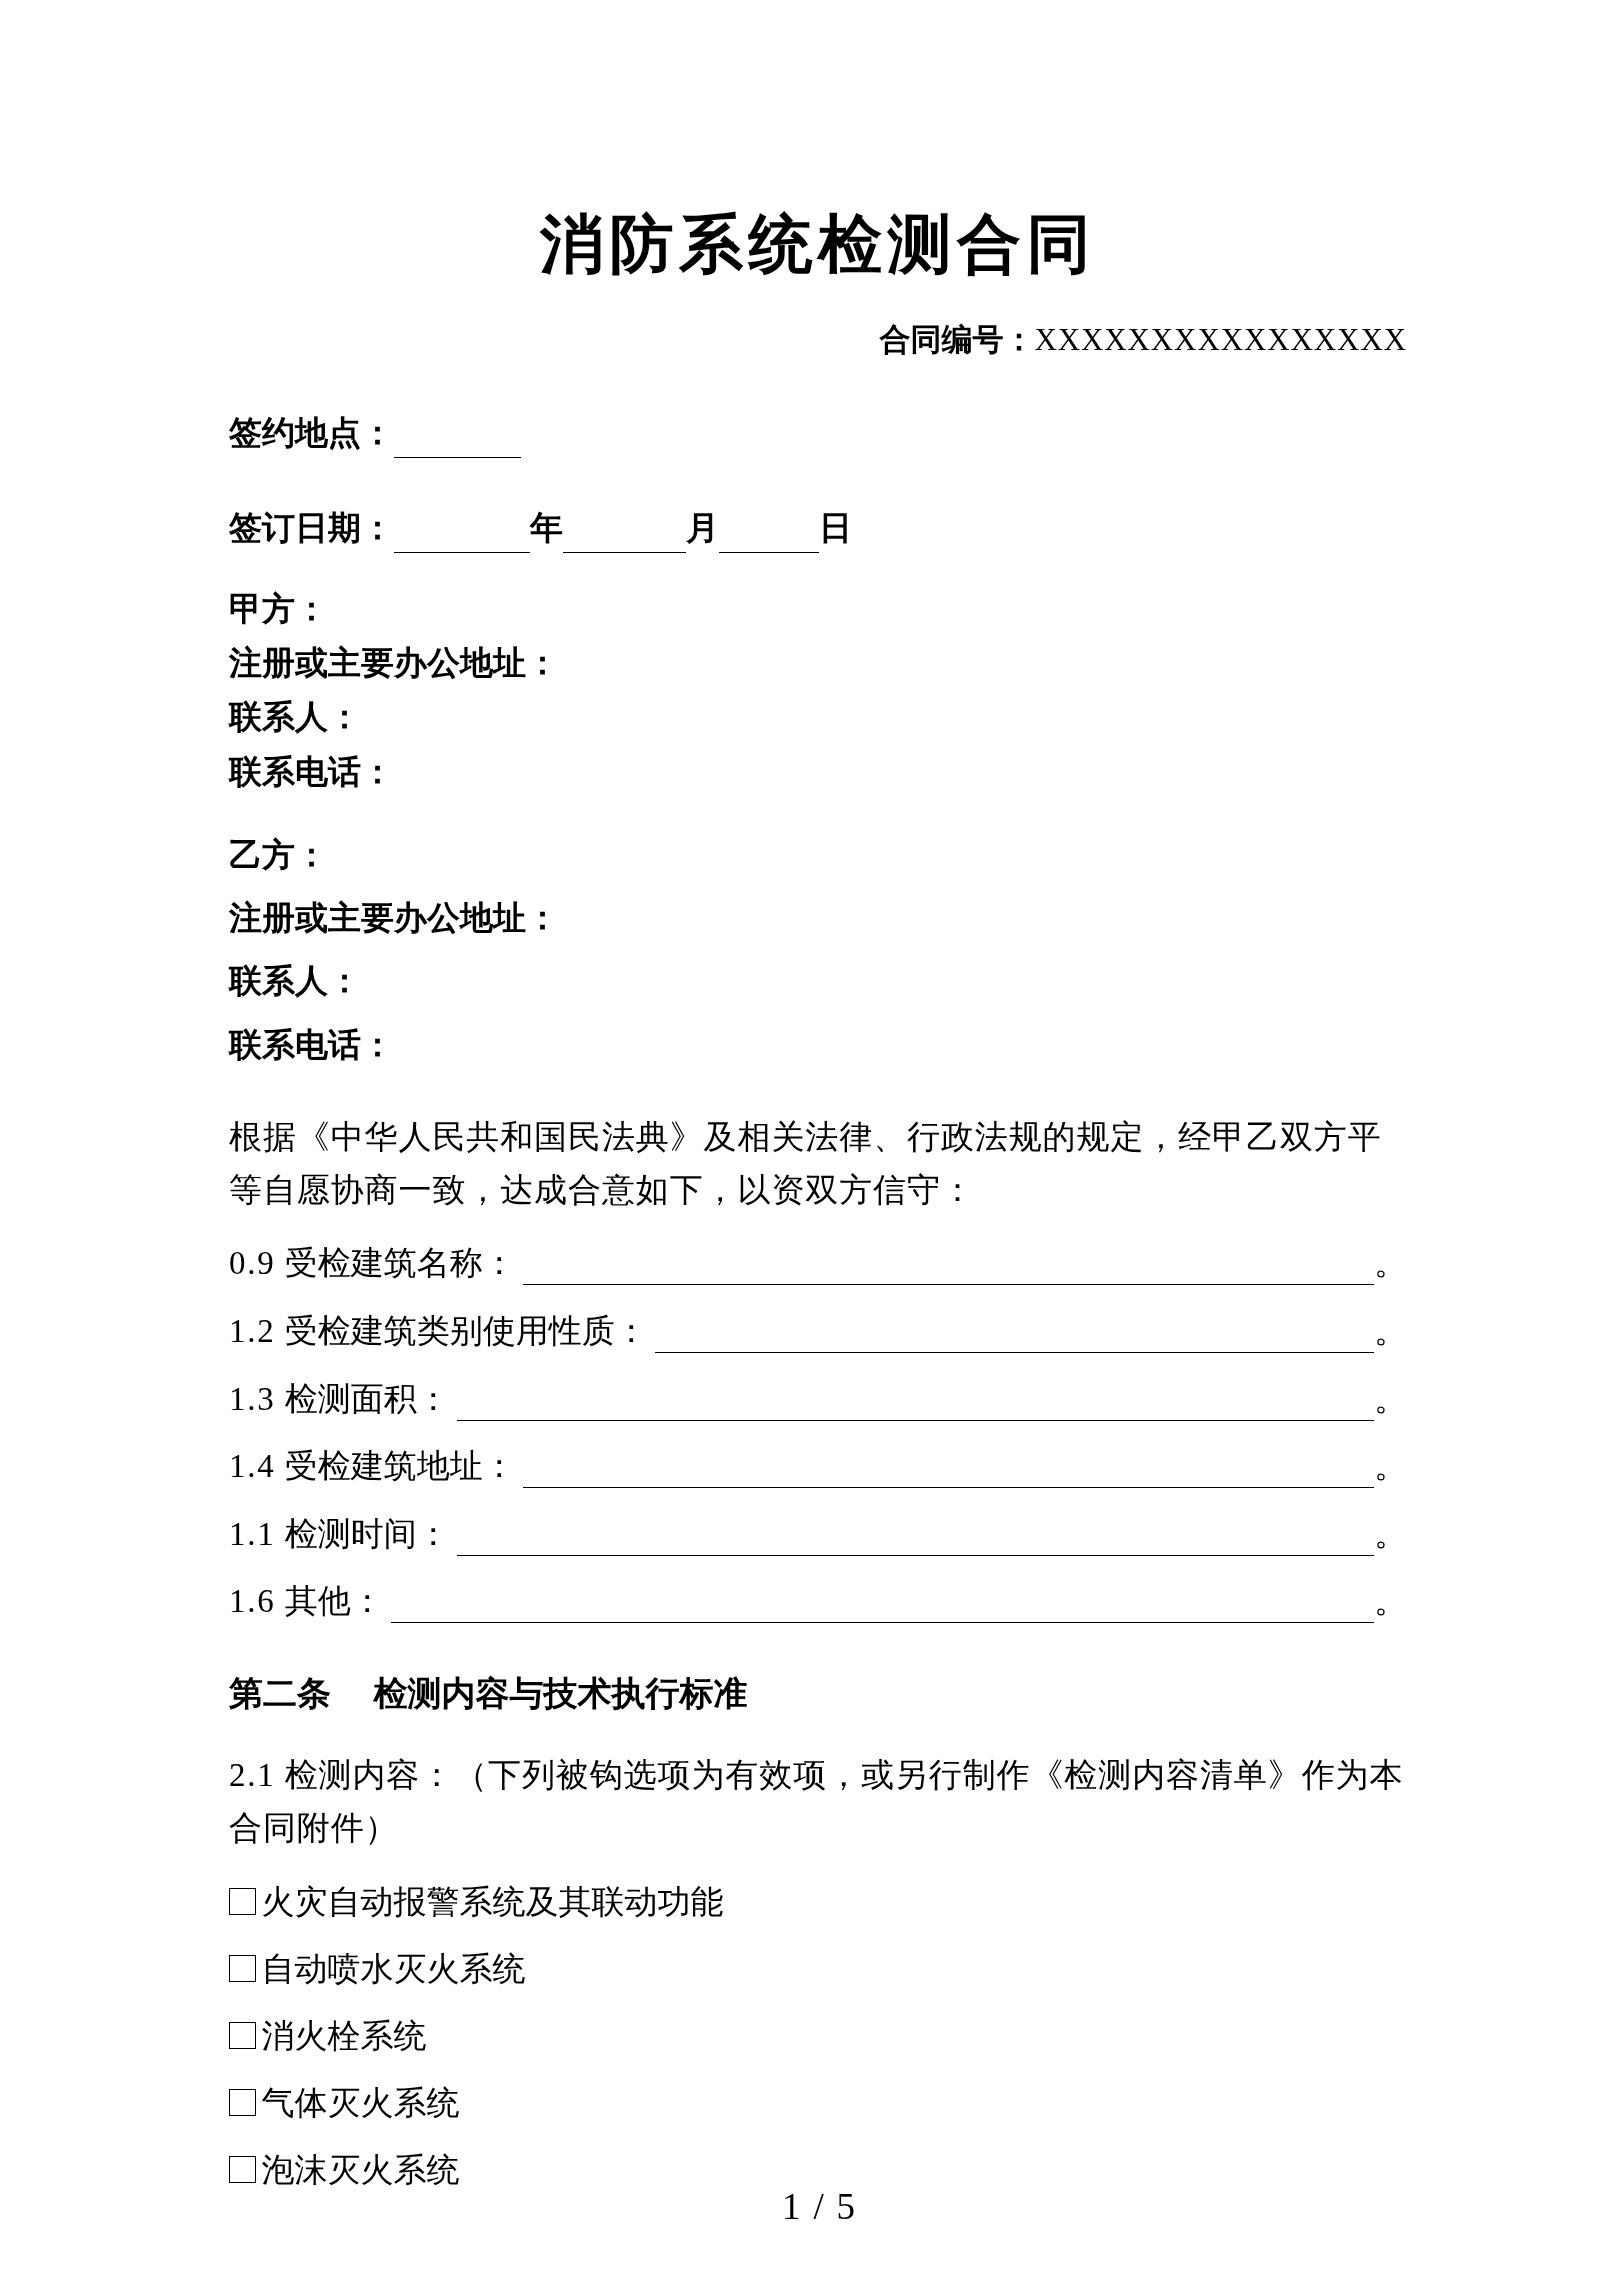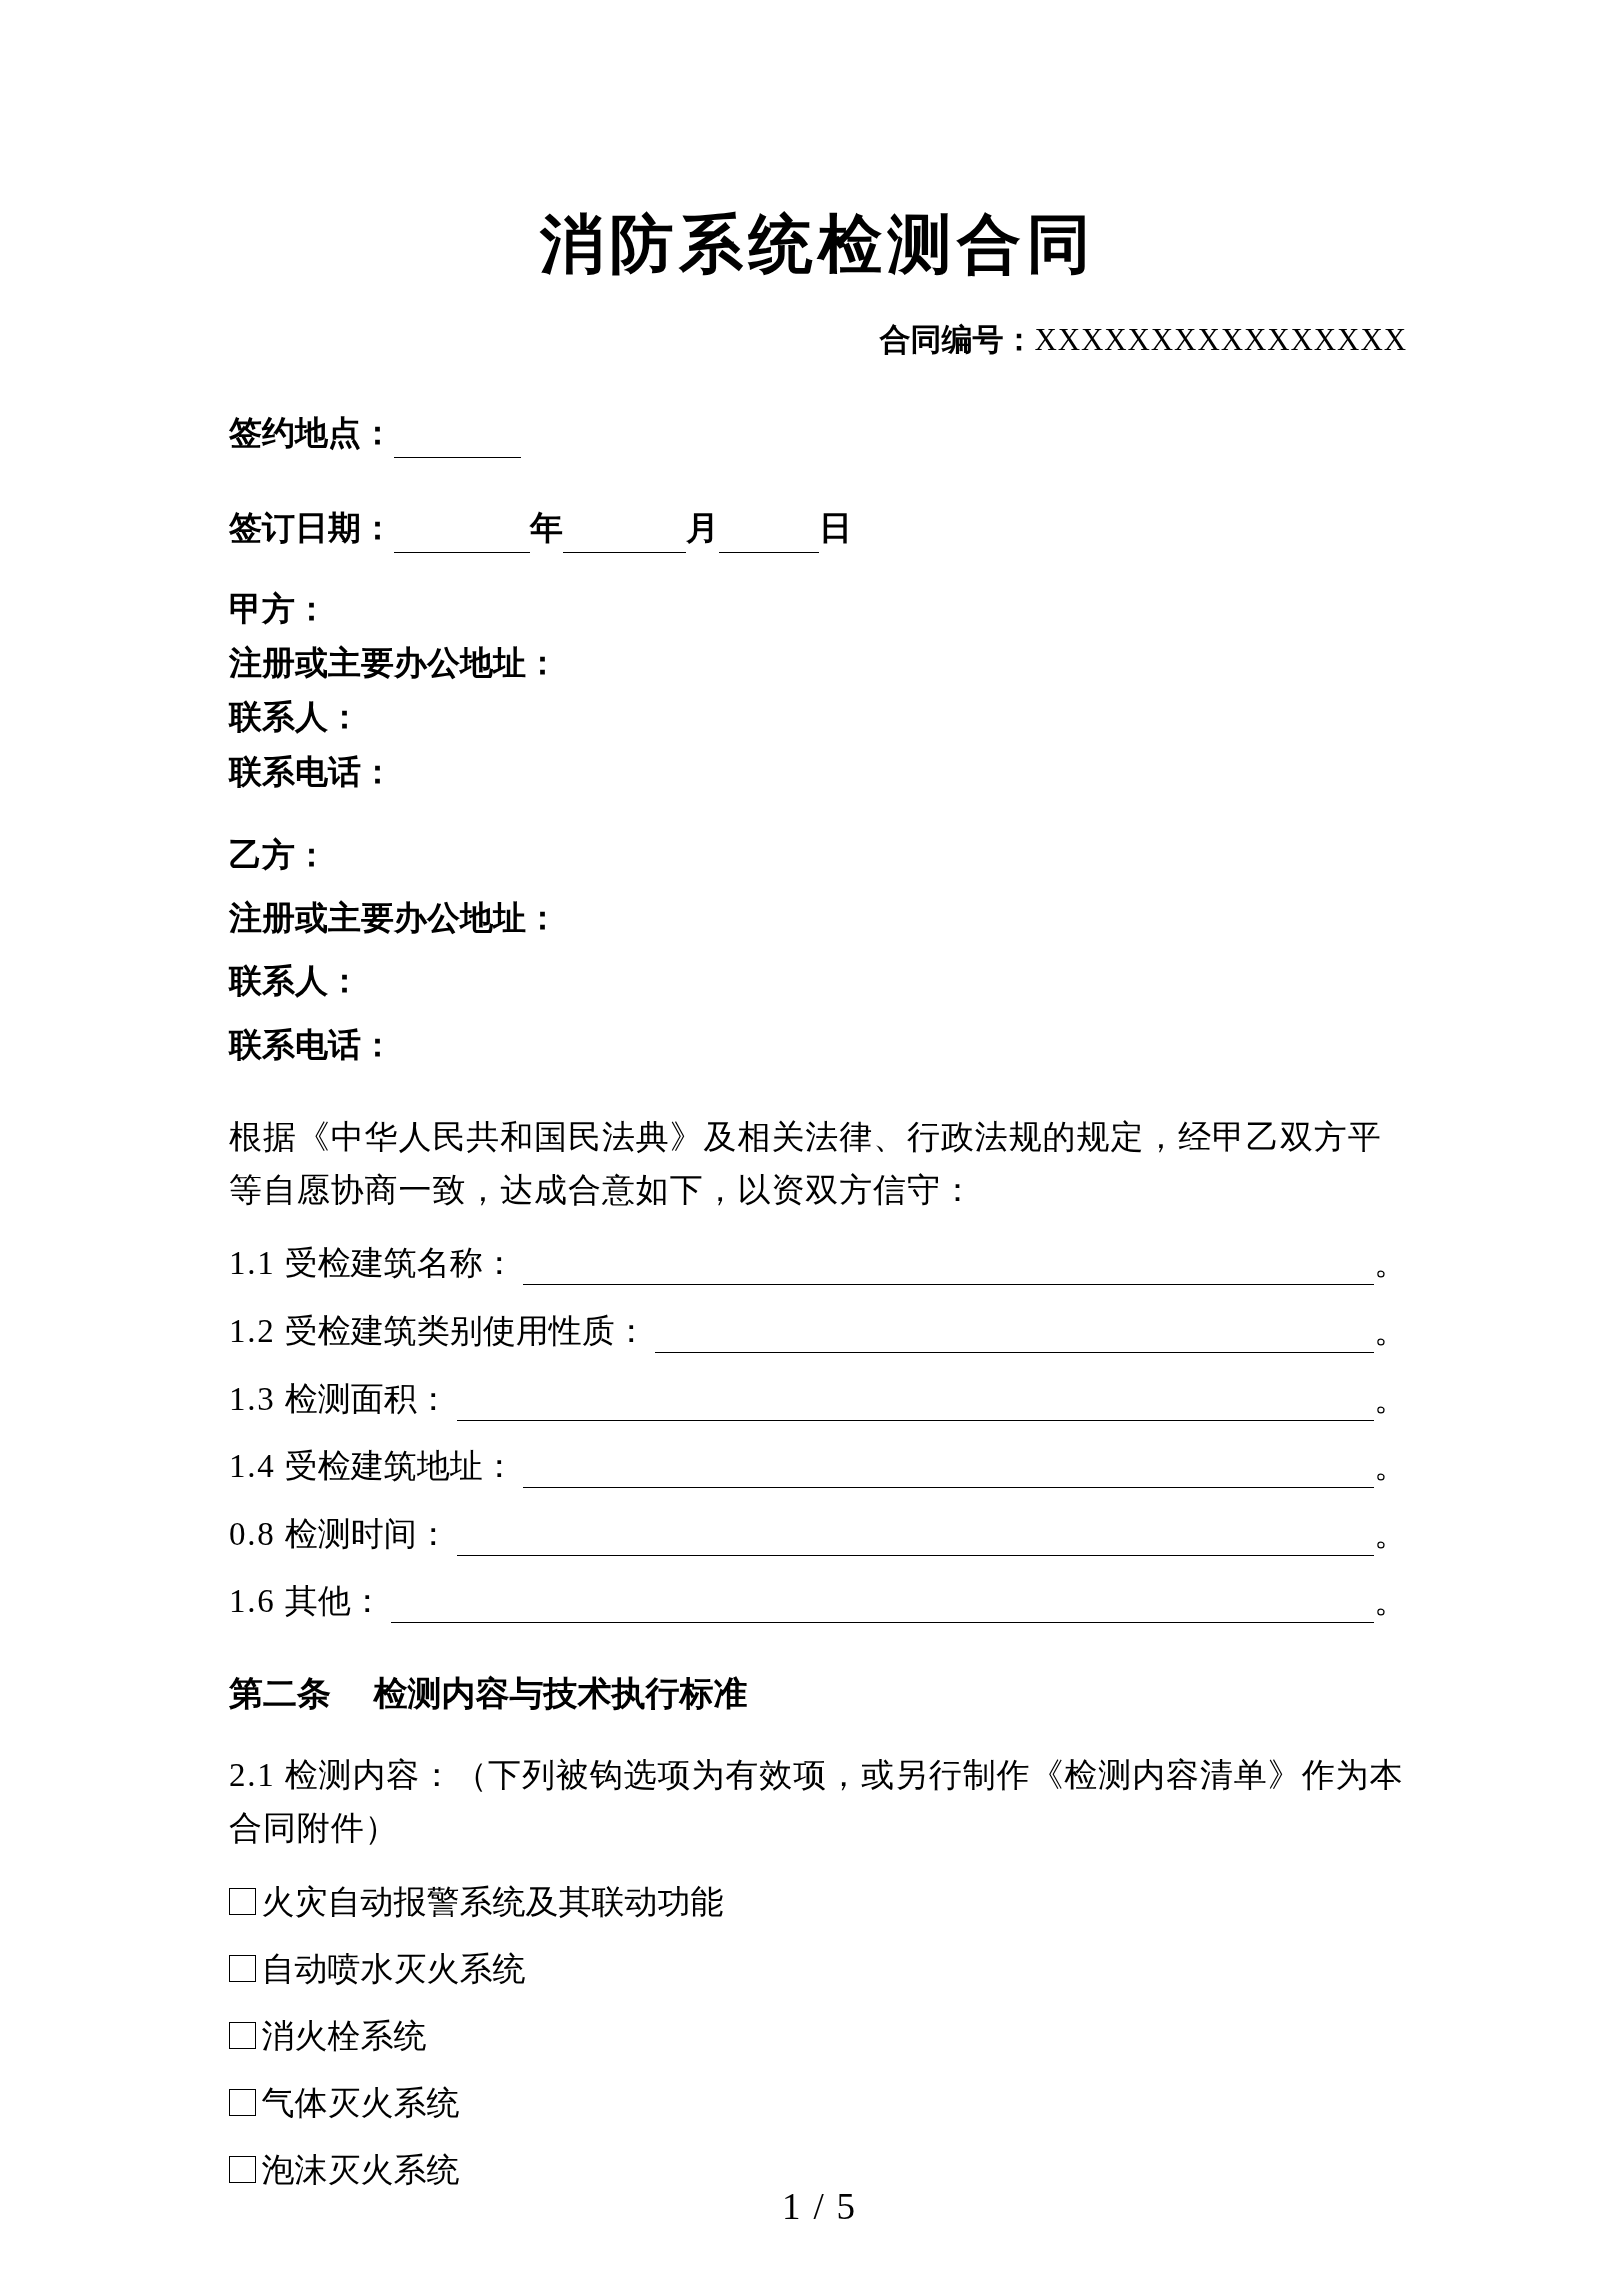--- a/index.html
+++ b/index.html
@@ -158,41 +158,41 @@
     <div class="party-line">注册或主要办公地址：</div>
     <div class="party-line">联系人：</div>
     <div class="party-line">联系电话：</div>
   </div>
 
   <div class="intro-par">根据《中华人民共和国民法典》及相关法律、行政法规的规定，经甲乙双方平等自愿协商一致，达成合意如下，以资双方信守：</div>
 
 
   <div class="field-rows">
     <div class="field-row">
-      <span class="field-label"><span class="no">1.1</span><span>受检建筑名称：</span></span>
+      <span class="field-label"><span class="no">0.9</span><span>受检建筑名称：</span></span>
       <span class="grow"></span>
       <span class="period">。</span>
     </div>
     <div class="field-row">
       <span class="field-label"><span class="no">1.2</span><span>受检建筑类别使用性质：</span></span>
       <span class="grow"></span>
       <span class="period">。</span>
     </div>
     <div class="field-row">
       <span class="field-label"><span class="no">1.3</span><span>检测面积：</span></span>
       <span class="grow"></span>
       <span class="period">。</span>
     </div>
     <div class="field-row">
       <span class="field-label"><span class="no">1.4</span><span>受检建筑地址：</span></span>
       <span class="grow"></span>
       <span class="period">。</span>
     </div>
     <div class="field-row">
-      <span class="field-label"><span class="no">0.8</span><span>检测时间：</span></span>
+      <span class="field-label"><span class="no">1.1</span><span>检测时间：</span></span>
       <span class="grow"></span>
       <span class="period">。</span>
     </div>
     <div class="field-row">
       <span class="field-label"><span class="no">1.6</span><span>其他：</span></span>
       <span class="grow"></span>
       <span class="period">。</span>
     </div>
   </div>
 

